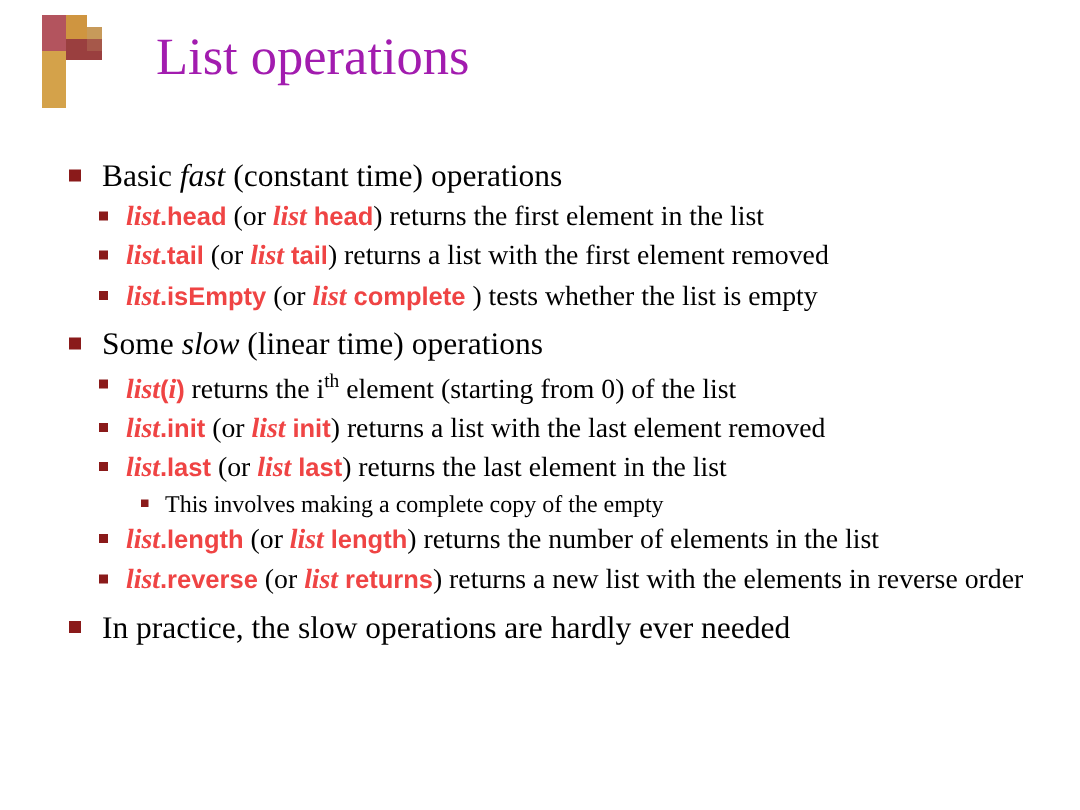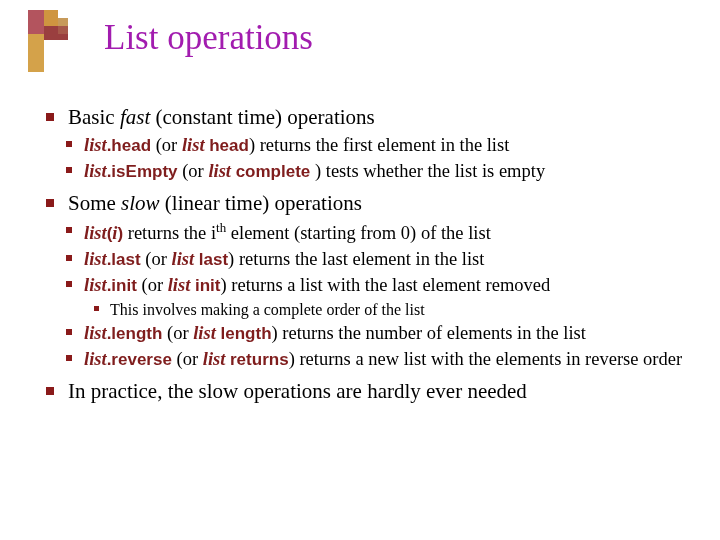--- a/index.html
+++ b/index.html
@@ -93,21 +93,21 @@
   ul.subsub > li::before {
     content: "";
     position: absolute;
     left: 2px;
     top: 6px;
     width: 5px;
     height: 5px;
     background: #8a1a1a;
   }
   .kw {
-    color: #7f1d1d;
+    color: #ef4444;
     font-style: italic;
     font-weight: bold;
   }
   .mono {
     font-family: Verdana, Geneva, sans-serif;
     font-size: 0.92em;
     font-style: normal;
   }
   sup { font-size: 0.7em; }
 </style>
@@ -123,28 +123,29 @@
   <div class="bar" style="left:30px;top:16px;width:10px;height:8px;background:#a6584a;"></div>
 </div>
 
 <div class="title">List operations</div>
 
 <div class="content">
   <ul class="top">
     <li>Basic <i>fast</i> (constant time) operations</li>
     <ul class="sub">
       <li><span class="kw">list</span><span class="kw mono">.head</span> (or <span class="kw">list</span> <span class="kw mono">head</span>) returns the first element in the list</li>
+      <li><span class="kw">list</span><span class="kw mono">.tail</span> (or <span class="kw">list</span> <span class="kw mono">tail</span>) returns a list with the first element removed</li>
       <li><span class="kw">list</span><span class="kw mono">.isEmpty</span> (or <span class="kw">list</span> <span class="kw mono">complete</span> ) tests whether the list is empty</li>
     </ul>
     <li>Some <i>slow</i> (linear time) operations</li>
     <ul class="sub">
       <li><span class="kw">list</span><span class="kw mono">(</span><span class="kw">i</span><span class="kw mono">)</span> returns the i<sup>th</sup> element (starting from 0) of the list</li>
+      <li><span class="kw">list</span><span class="kw mono">.init</span> (or <span class="kw">list</span> <span class="kw mono">init</span>) returns a list with the last element removed</li>
       <li><span class="kw">list</span><span class="kw mono">.last</span> (or <span class="kw">list</span> <span class="kw mono">last</span>) returns the last element in the list</li>
-      <li><span class="kw">list</span><span class="kw mono">.init</span> (or <span class="kw">list</span> <span class="kw mono">init</span>) returns a list with the last element removed</li>
       <ul class="subsub">
-        <li>This involves making a complete order of the list</li>
+        <li>This involves making a complete copy of the empty</li>
       </ul>
       <li><span class="kw">list</span><span class="kw mono">.length</span> (or <span class="kw">list</span> <span class="kw mono">length</span>) returns the number of elements in the list</li>
       <li><span class="kw">list</span><span class="kw mono">.reverse</span> (or <span class="kw">list</span> <span class="kw mono">returns</span>) returns a new list with the elements in reverse order</li>
     </ul>
     <li>In practice, the slow operations are hardly ever needed</li>
   </ul>
 </div>
 
 </body></html>

